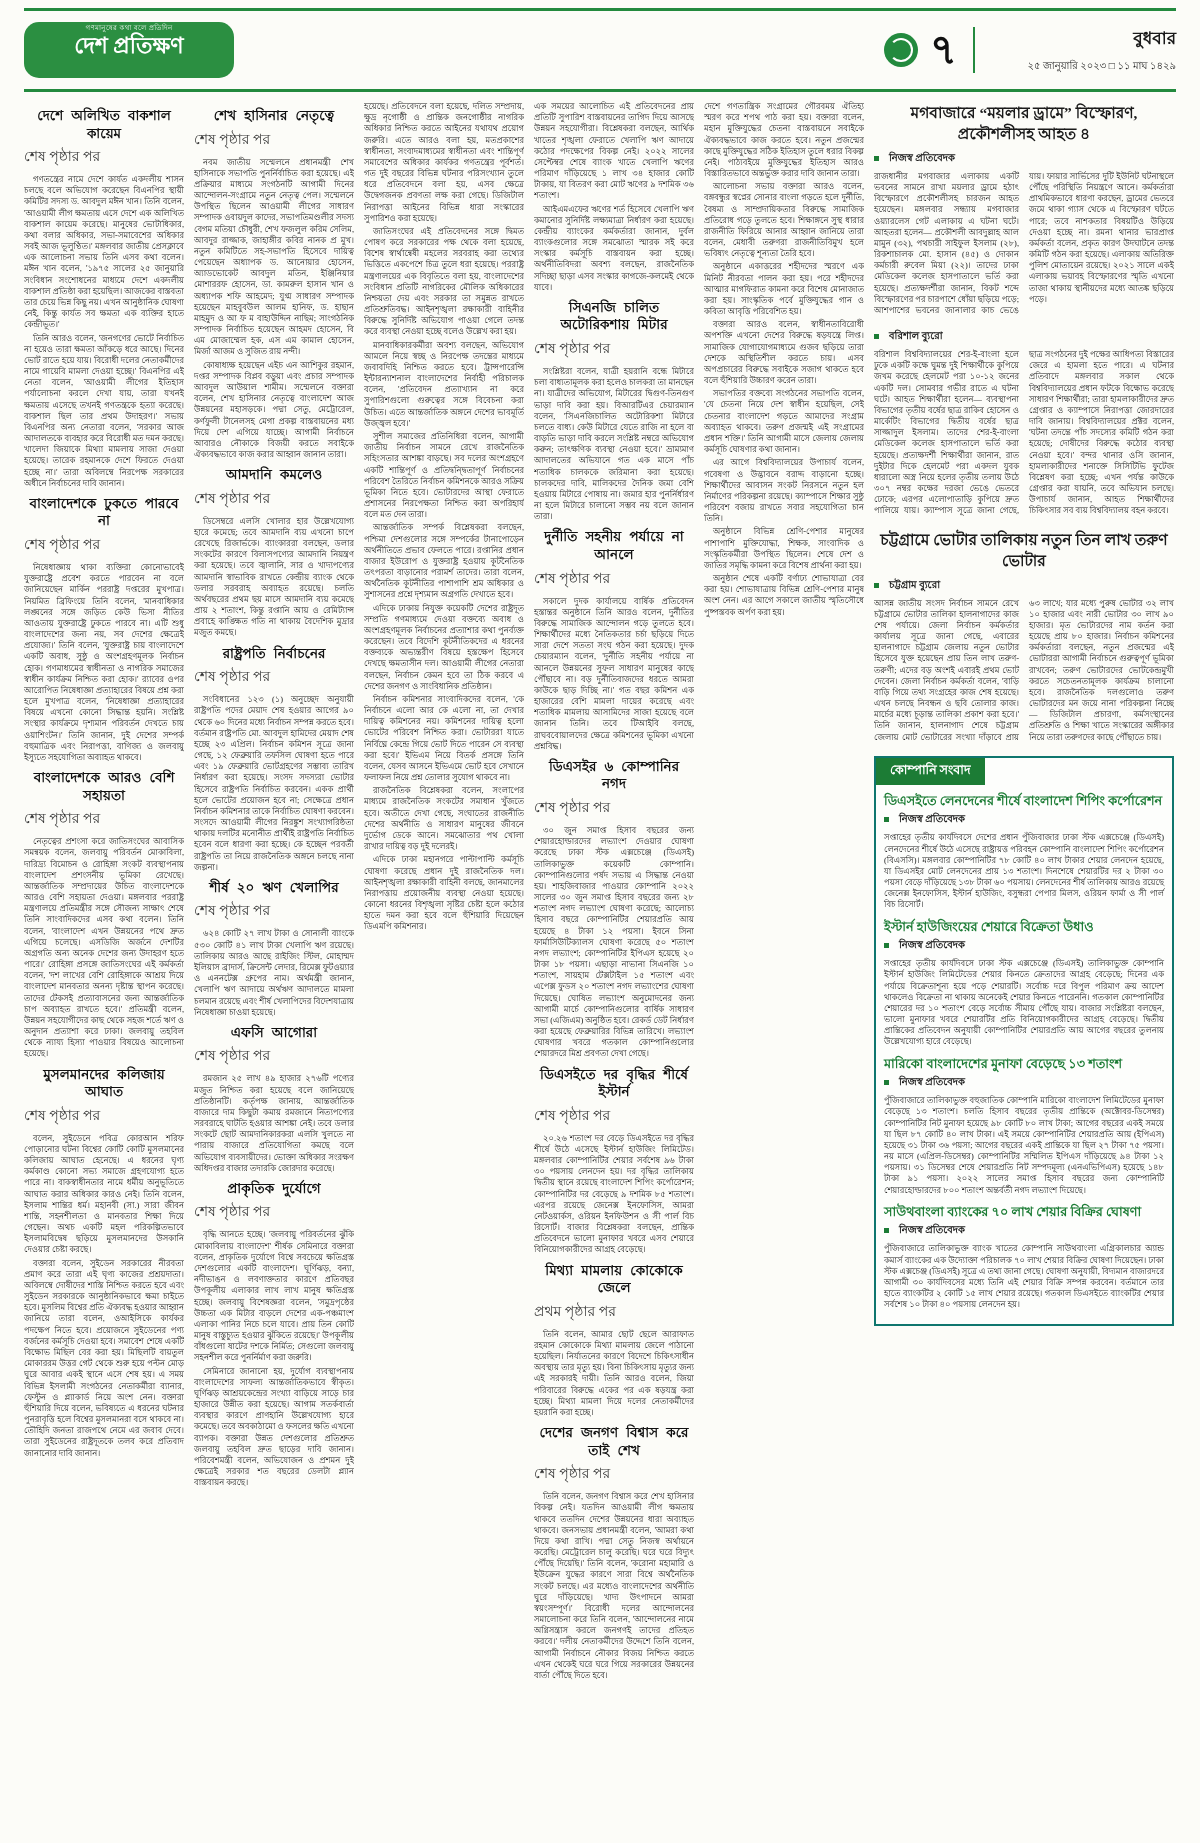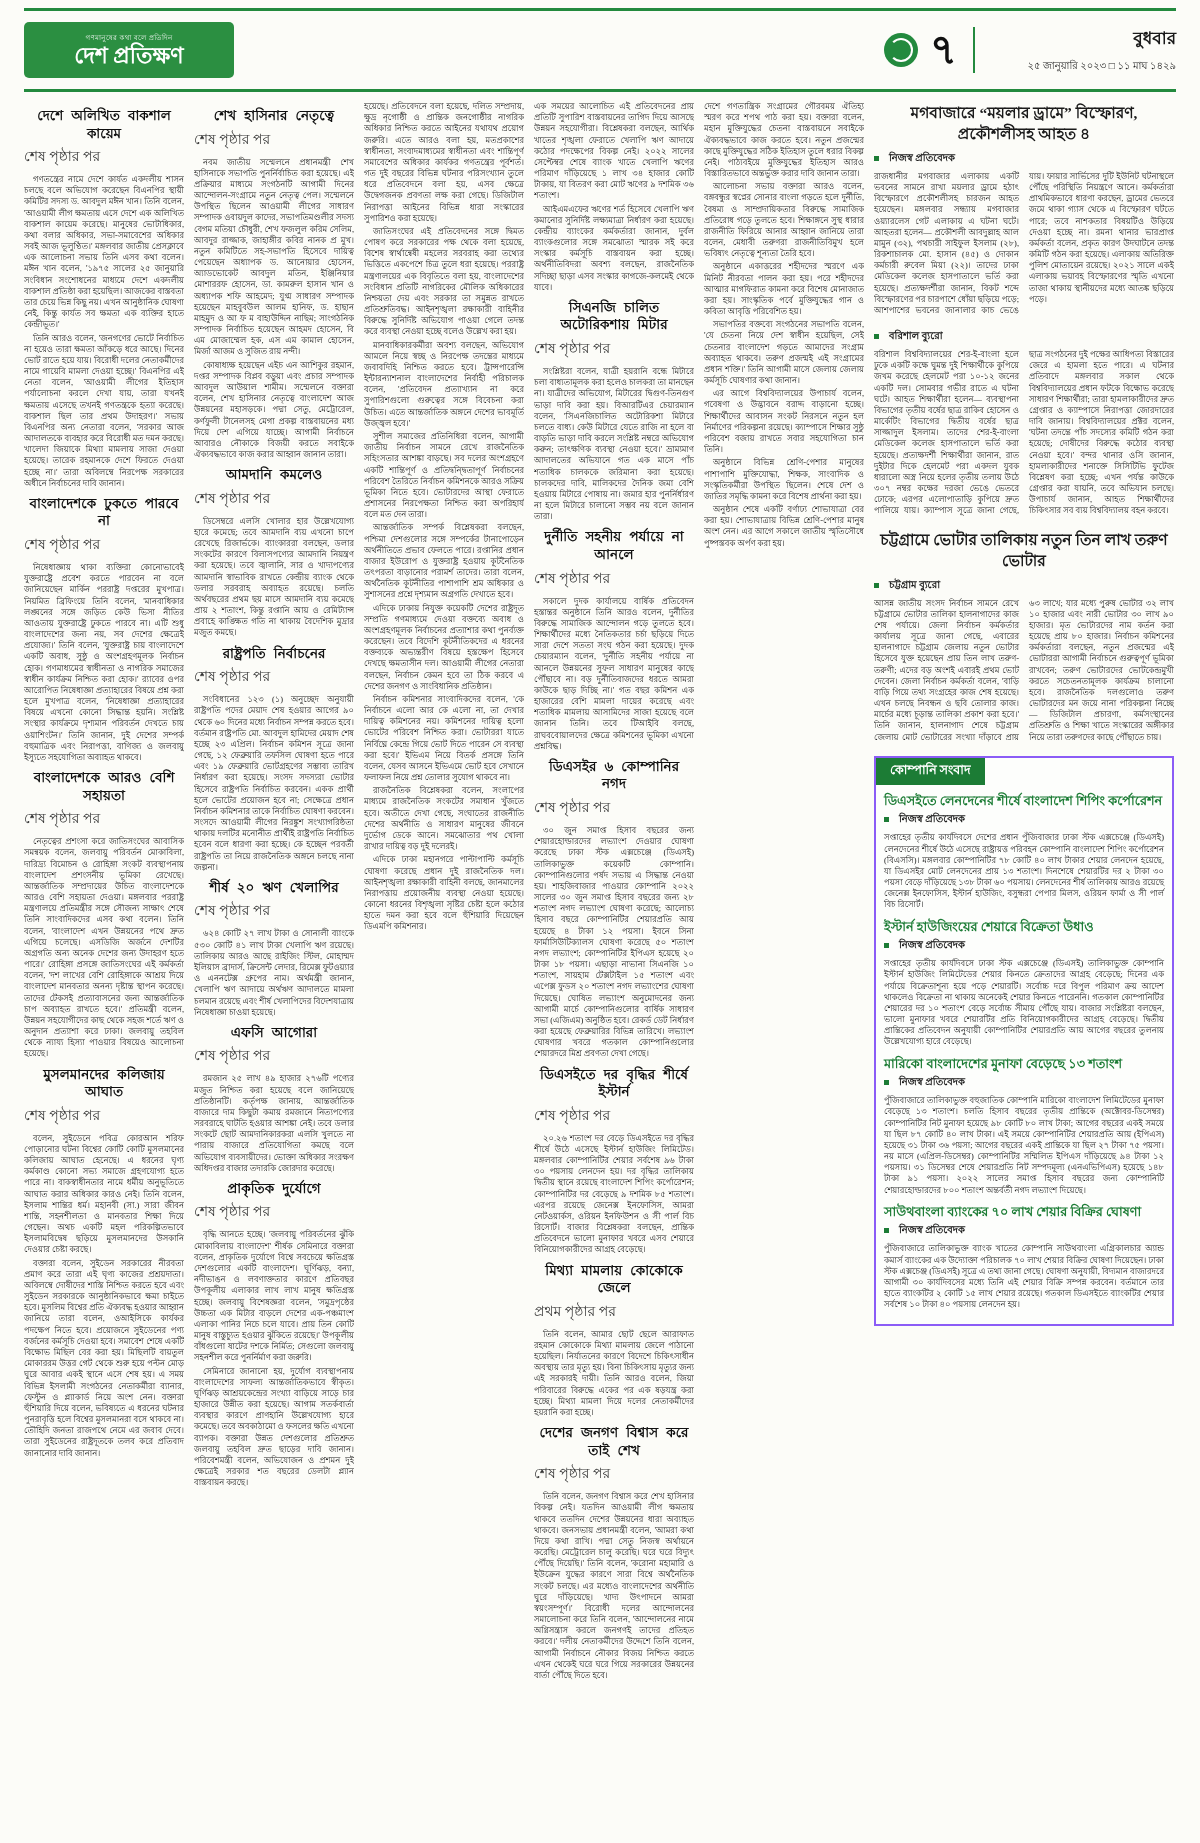--- a/index.html
+++ b/index.html
@@ -6,22 +6,22 @@
   html,body { width:1200px; }
   body{
     width:1200px; height:1843px; background:#fcfcf8; color:#1a1a1a;
     font-family:"Liberation Serif","DejaVu Serif",serif; overflow:hidden;
   }
   .page{ position:relative; width:1200px; height:1843px; padding:8px 24px 14px; overflow:hidden; }
   .top-rule{ height:3px; background:#238a3e; margin-bottom:7px; }
   
   .header{ display:flex; align-items:center; height:64px; }
   .masthead-box{
-    background:#2b8f41; color:#fff; width:210px; height:56px; border-radius:5px;
-    display:flex; flex-direction:column; justify-content:center; align-items:center; text-align:center;
+    background:#2b8f41; color:#fff; width:210px; height:56px; border-radius:15px;
+    display:flex; flex-direction:column; align-items:center; text-align:center;
   }
   .masthead-tagline{ font-size:7px; opacity:.9; letter-spacing:.4px; }
   .masthead-title{ font-size:22px; font-weight:bold; line-height:1.1; }
   .header-spacer{ flex:1; }
   .section-title{ font-size:31px; font-weight:bold; color:#111; white-space:nowrap; }
   .emblem{ width:34px; height:34px; border-radius:50%; background:#238a3e; margin:0 12px 0 16px; position:relative; flex:0 0 auto; }
   .emblem::after{ content:""; position:absolute; inset:5px; border:2px solid #fff; border-radius:50%; border-left-color:transparent; }
   .page-number{ font-size:42px; font-weight:bold; line-height:1; color:#111; }
   .header-divider{ width:2px; height:46px; background:#238a3e; margin:0 16px; }
   .date-block{ text-align:right; min-width:185px; }
@@ -37,21 +37,21 @@
   .kicker{ font-size:14px; text-align:left; color:#333; margin-bottom:5px; }
   .body p{ font-size:8.4px; line-height:1.33; text-align:justify; text-indent:9px; margin:0 0 2px; word-break:break-word; }
   .body p.noindent{ text-indent:0; }
   
   .r-article h2{ font-size:15.5px; line-height:1.35; text-align:center; font-weight:bold; margin:2px 2px 5px; }
   .byline{ display:flex; align-items:center; gap:10px; font-size:10px; font-weight:bold; margin:1px 0 4px; }
   .byline .sq{ width:5px; height:5px; background:#1c7c35; flex:0 0 auto; }
   .twocol{ column-count:2; column-gap:10px; }
   .r-article{ margin-bottom:12px; }
   
-  .company-box{ border:2px solid #8b5cf6; padding:0 8px 8px; margin-top:2px; background:#fdfefc; }
+  .company-box{ border:2px solid #0f766e; padding:0 8px 8px; margin-top:2px; background:#fdfefc; }
   .company-tab{ display:inline-block; background:#1c7c35; color:#fff; font-weight:bold; font-size:12.5px; padding:3px 14px 4px; margin-left:-8px; }
   .box-article h3{ font-size:12.8px; line-height:1.3; font-weight:bold; color:#1c7c35; margin:8px 0 2px; }
   .box-article .body p{ font-size:8.4px; }
 </style>
 </head>
 <body>
 
 <div class="page">
   <div class="top-rule"></div>
 
@@ -214,20 +214,21 @@
           <p>তিনি বলেন, জনগণ বিশ্বাস করে শেখ হাসিনার বিকল্প নেই। যতদিন আওয়ামী লীগ ক্ষমতায় থাকবে ততদিন দেশের উন্নয়নের ধারা অব্যাহত থাকবে। জনসভায় প্রধানমন্ত্রী বলেন, 'আমরা কথা দিয়ে কথা রাখি। পদ্মা সেতু নিজস্ব অর্থায়নে করেছি। মেট্রোরেল চালু করেছি। ঘরে ঘরে বিদ্যুৎ পৌঁছে দিয়েছি।' তিনি বলেন, 'করোনা মহামারি ও ইউক্রেন যুদ্ধের কারণে সারা বিশ্বে অর্থনৈতিক সংকট চলছে। এর মধ্যেও বাংলাদেশের অর্থনীতি ঘুরে দাঁড়িয়েছে। খাদ্য উৎপাদনে আমরা স্বয়ংসম্পূর্ণ।' বিরোধী দলের আন্দোলনের সমালোচনা করে তিনি বলেন, 'আন্দোলনের নামে অগ্নিসন্ত্রাস করলে জনগণই তাদের প্রতিহত করবে।' দলীয় নেতাকর্মীদের উদ্দেশে তিনি বলেন, আগামী নির্বাচনে নৌকার বিজয় নিশ্চিত করতে এখন থেকেই ঘরে ঘরে গিয়ে সরকারের উন্নয়নের বার্তা পৌঁছে দিতে হবে।</p>
         </div>
       </article>
     </section>
 
     <section class="col">
       <div class="body">
         <p class="noindent">দেশে গণতান্ত্রিক সংগ্রামের গৌরবময় ঐতিহ্য স্মরণ করে শপথ পাঠ করা হয়। বক্তারা বলেন, মহান মুক্তিযুদ্ধের চেতনা বাস্তবায়নে সবাইকে ঐক্যবদ্ধভাবে কাজ করতে হবে। নতুন প্রজন্মের কাছে মুক্তিযুদ্ধের সঠিক ইতিহাস তুলে ধরার বিকল্প নেই। পাঠ্যবইয়ে মুক্তিযুদ্ধের ইতিহাস আরও বিস্তারিতভাবে অন্তর্ভুক্ত করার দাবি জানান তারা।</p>
         <p>আলোচনা সভায় বক্তারা আরও বলেন, বঙ্গবন্ধুর স্বপ্নের সোনার বাংলা গড়তে হলে দুর্নীতি, বৈষম্য ও সাম্প্রদায়িকতার বিরুদ্ধে সামাজিক প্রতিরোধ গড়ে তুলতে হবে। শিক্ষাঙ্গনে সুস্থ ধারার রাজনীতি ফিরিয়ে আনার আহ্বান জানিয়ে তারা বলেন, মেধাবী তরুণরা রাজনীতিবিমুখ হলে ভবিষ্যৎ নেতৃত্বে শূন্যতা তৈরি হবে।</p>
         <p>অনুষ্ঠানে একাত্তরের শহীদদের স্মরণে এক মিনিট নীরবতা পালন করা হয়। পরে শহীদদের আত্মার মাগফিরাত কামনা করে বিশেষ মোনাজাত করা হয়। সাংস্কৃতিক পর্বে মুক্তিযুদ্ধের গান ও কবিতা আবৃত্তি পরিবেশিত হয়।</p>
+        <p>বক্তারা আরও বলেন, স্বাধীনতাবিরোধী অপশক্তি এখনো দেশের বিরুদ্ধে ষড়যন্ত্রে লিপ্ত। সামাজিক যোগাযোগমাধ্যমে গুজব ছড়িয়ে তারা দেশকে অস্থিতিশীল করতে চায়। এসব অপপ্রচারের বিরুদ্ধে সবাইকে সজাগ থাকতে হবে বলে হুঁশিয়ারি উচ্চারণ করেন তারা।</p>
         <p>সভাপতির বক্তব্যে সংগঠনের সভাপতি বলেন, 'যে চেতনা নিয়ে দেশ স্বাধীন হয়েছিল, সেই চেতনার বাংলাদেশ গড়তে আমাদের সংগ্রাম অব্যাহত থাকবে। তরুণ প্রজন্মই এই সংগ্রামের প্রধান শক্তি।' তিনি আগামী মাসে জেলায় জেলায় কর্মসূচি ঘোষণার কথা জানান।</p>
         <p>এর আগে বিশ্ববিদ্যালয়ের উপাচার্য বলেন, গবেষণা ও উদ্ভাবনে বরাদ্দ বাড়ানো হচ্ছে। শিক্ষার্থীদের আবাসন সংকট নিরসনে নতুন হল নির্মাণের পরিকল্পনা রয়েছে। ক্যাম্পাসে শিক্ষার সুষ্ঠু পরিবেশ বজায় রাখতে সবার সহযোগিতা চান তিনি।</p>
         <p>অনুষ্ঠানে বিভিন্ন শ্রেণি-পেশার মানুষের পাশাপাশি মুক্তিযোদ্ধা, শিক্ষক, সাংবাদিক ও সংস্কৃতিকর্মীরা উপস্থিত ছিলেন। শেষে দেশ ও জাতির সমৃদ্ধি কামনা করে বিশেষ প্রার্থনা করা হয়।</p>
         <p>অনুষ্ঠান শেষে একটি বর্ণাঢ্য শোভাযাত্রা বের করা হয়। শোভাযাত্রায় বিভিন্ন শ্রেণি-পেশার মানুষ অংশ নেন। এর আগে সকালে জাতীয় স্মৃতিসৌধে পুষ্পস্তবক অর্পণ করা হয়।</p>
       </div>
     </section>
 
     <section class="col double">
 
       <article class="r-article">

